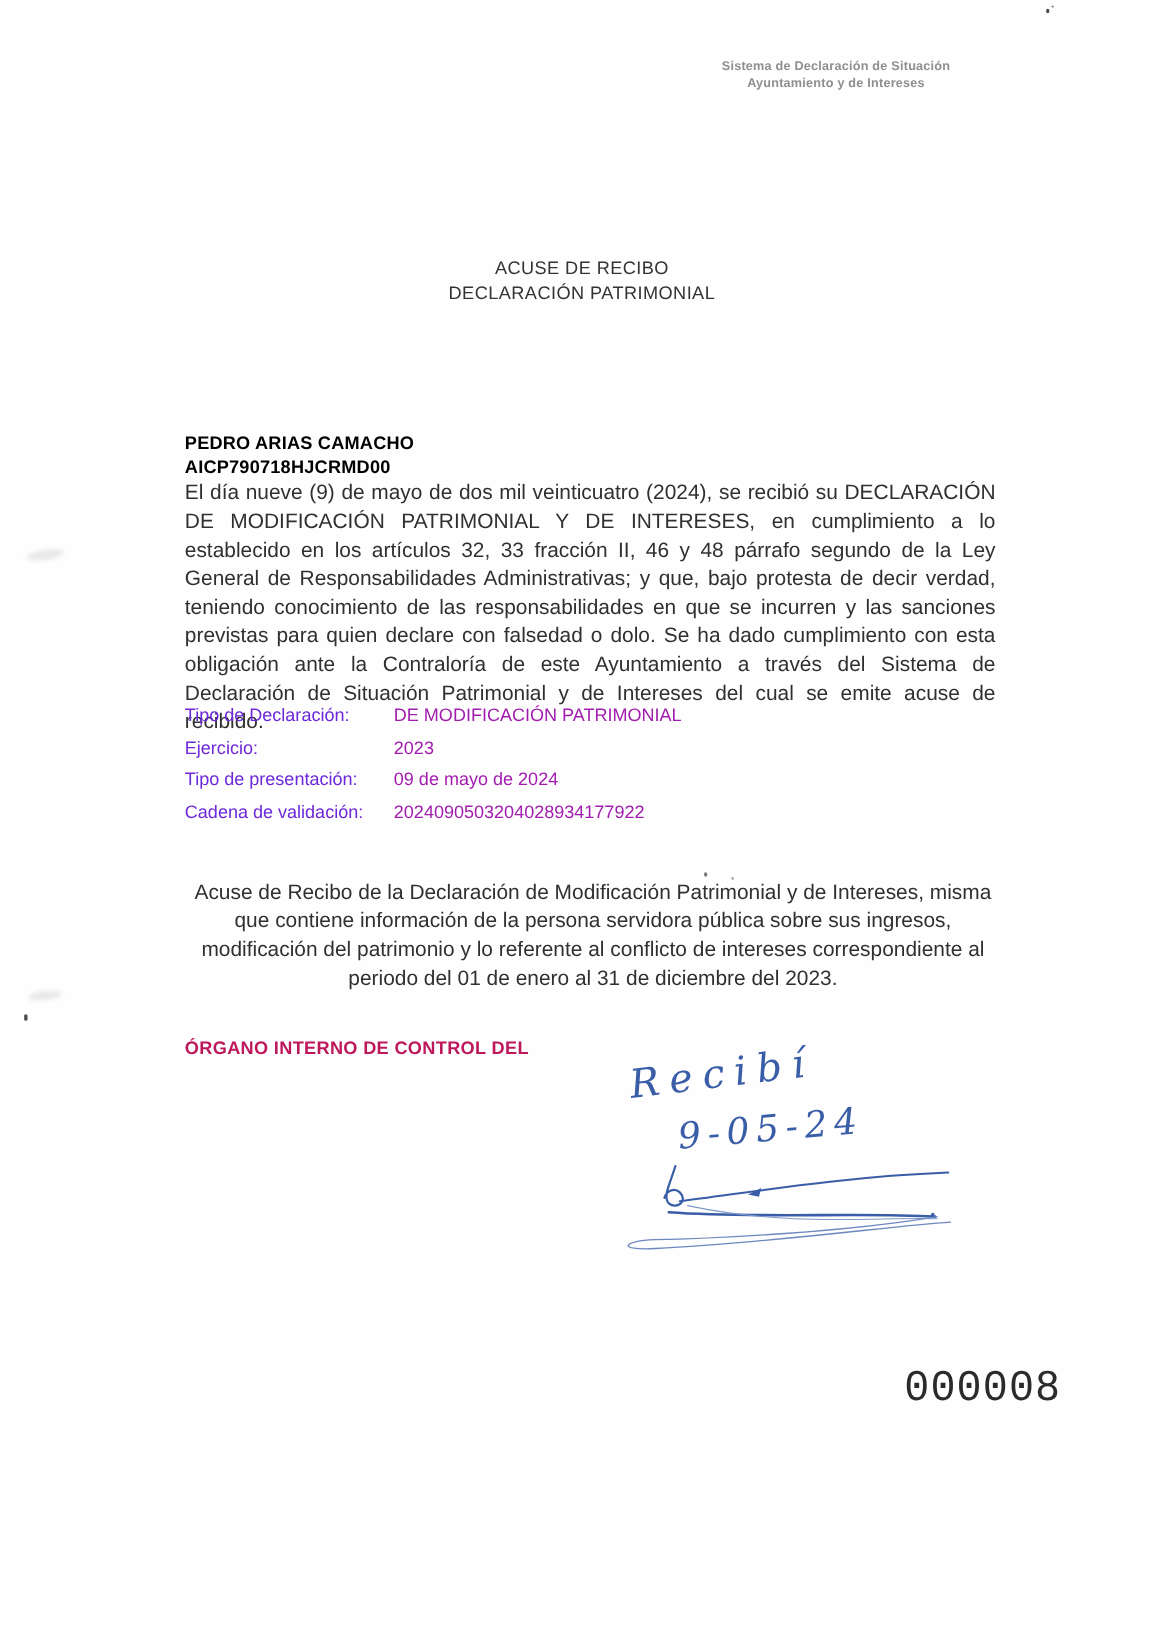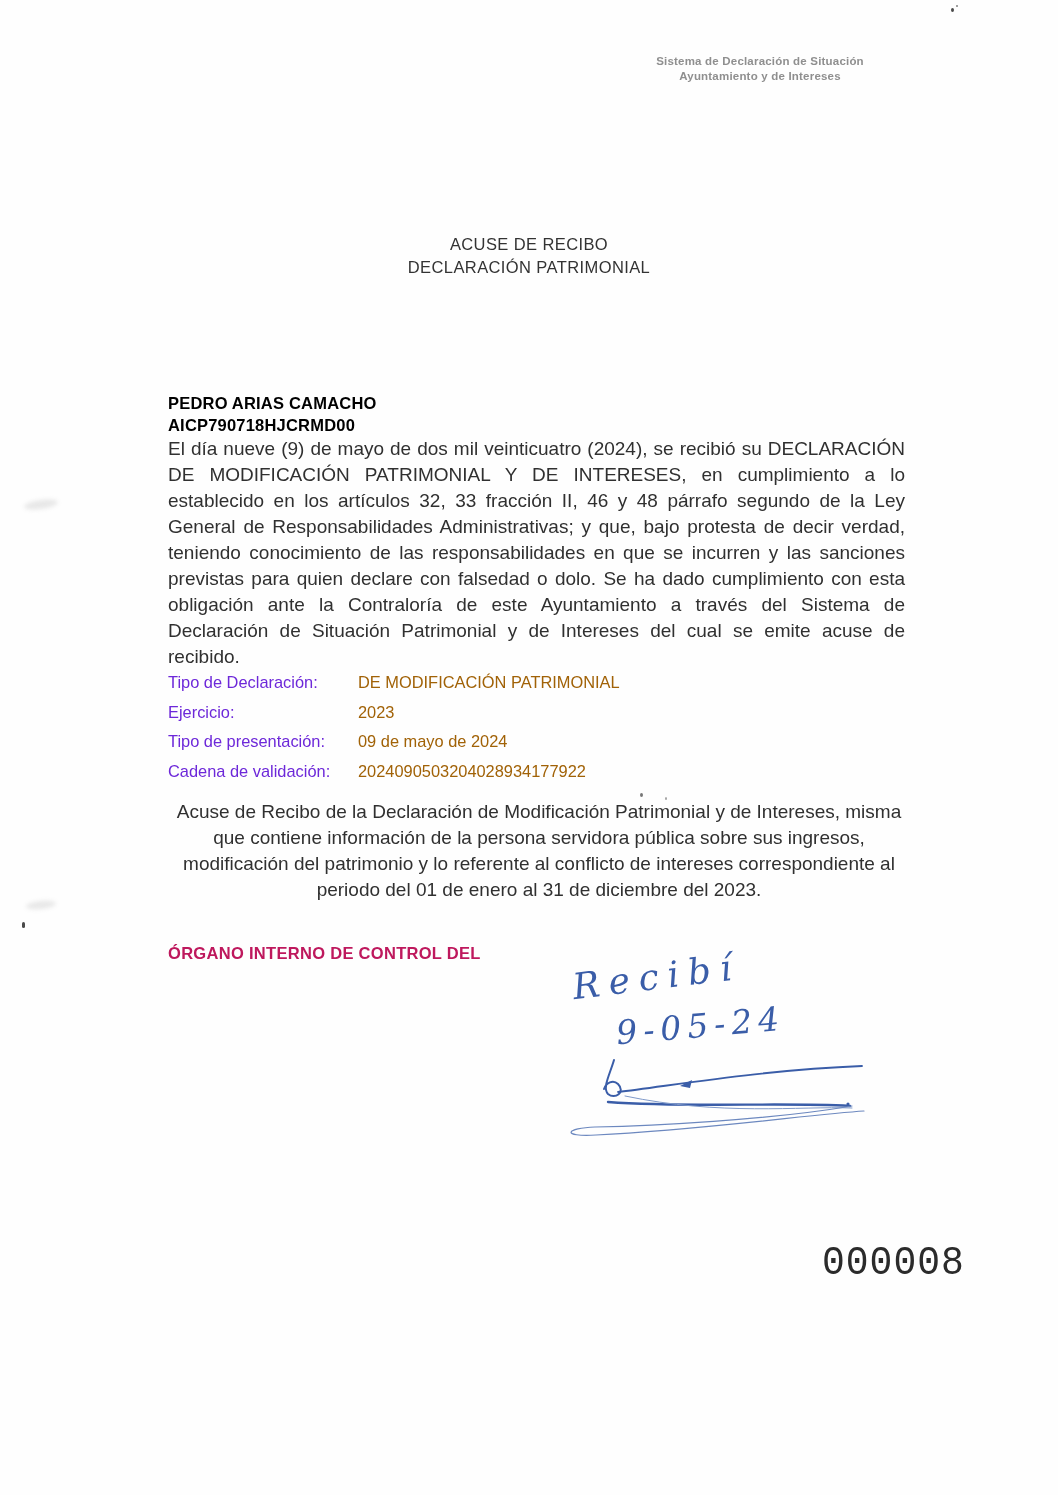--- a/index.html
+++ b/index.html
@@ -111,21 +111,21 @@
     display: flex;
     align-items: baseline;
     height: 29.5px;
     font-size: 16.4px;
   }
   .field-label {
     flex: 0 0 190px;
     font-weight: normal;
     color: #6d28d9;
   }
-  .field-value { color: #a16207; margin-top: 32px; }
+  .field-value { color: #a21caf; }
 
   
   .office-line {
     position: absolute;
     top: 944px;
     left: 168px;
     font-size: 16.5px;
     font-weight: bold;
     color: #be185d;
     letter-spacing: .3px;

